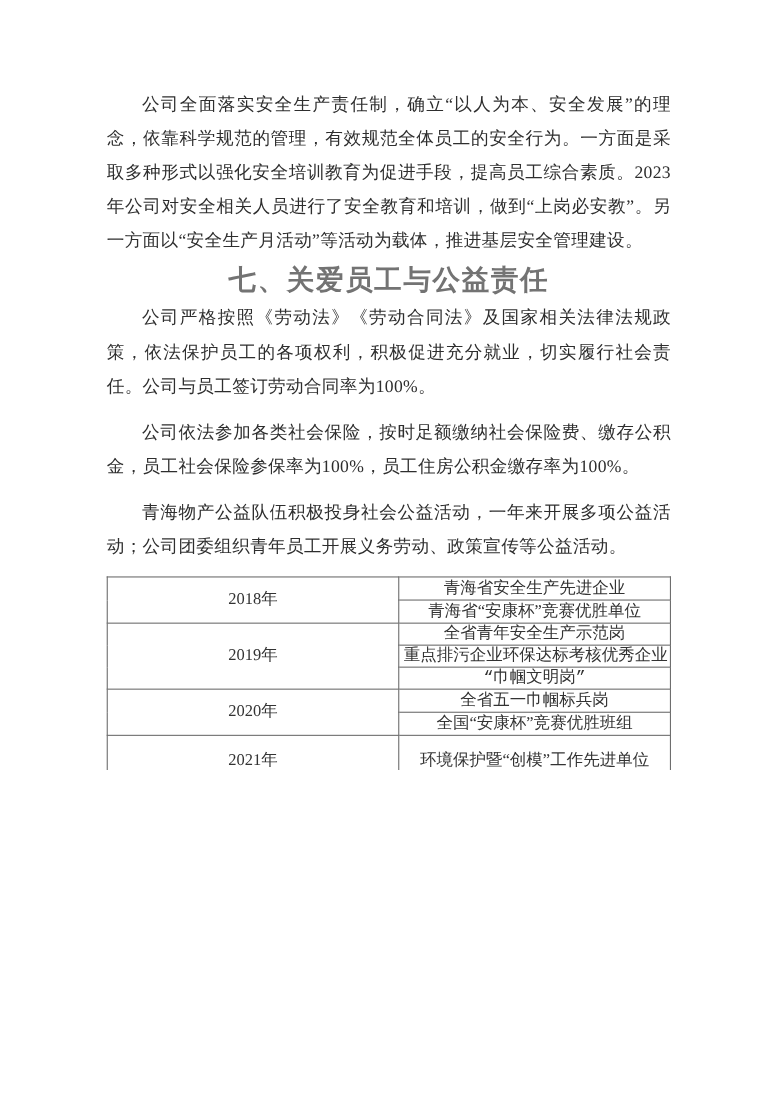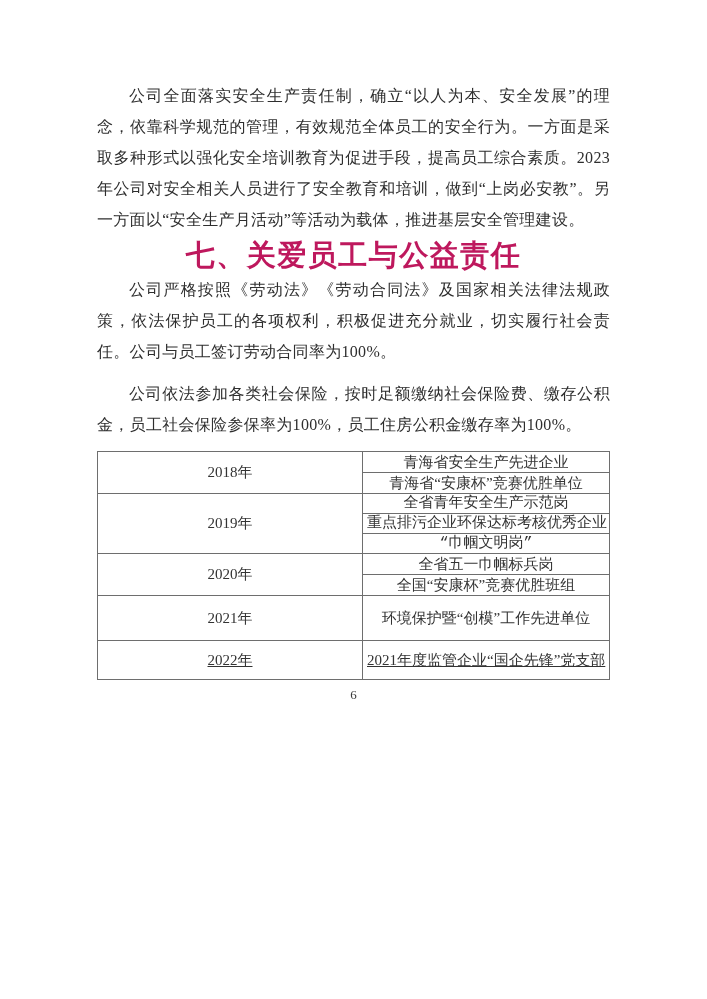--- a/index.html
+++ b/index.html
@@ -21,27 +21,27 @@
     font-size: 16px;
     line-height: 31px;
     text-align: justify;
     text-justify: inter-ideograph;
     text-indent: 2em;
     margin: 0 0 11px 0;
     letter-spacing: 0.3px;
   }
   h2.section-heading {
     font-family: "Liberation Sans", "DejaVu Sans", sans-serif;
-    font-size: 29px;
+    font-size: 25px;
     line-height: 30px;
     font-weight: 700;
     text-align: center;
     margin: -6px 0 4px 0;
     letter-spacing: 1.5px;
-    color: #be185d;
+    color: #737373;
   }
   table.awards {
     width: 100%;
     border-collapse: collapse;
     margin-top: 4px;
     table-layout: fixed;
   }
   table.awards td {
     border: 1px solid #6e6e6e;
     text-align: center;
@@ -75,20 +75,21 @@
 
   <p class="body-para">公司全面落实安全生产责任制，确立“以人为本、安全发展”的理念，依靠科学规范的管理，有效规范全体员工的安全行为。一方面是采取多种形式以强化安全培训教育为促进手段，提高员工综合素质。2023年公司对安全相关人员进行了安全教育和培训，做到“上岗必安教”。另一方面以“安全生产月活动”等活动为载体，推进基层安全管理建设。</p>
 
   <h2 class="section-heading">七、关爱员工与公益责任</h2>
 
   <p class="body-para">公司严格按照《劳动法》《劳动合同法》及国家相关法律法规政策，依法保护员工的各项权利，积极促进充分就业，切实履行社会责任。公司与员工签订劳动合同率为100%。</p>
 
 
   <p class="body-para">公司依法参加各类社会保险，按时足额缴纳社会保险费、缴存公积金，员工社会保险参保率为100%，员工住房公积金缴存率为100%。</p>
 
+  <p class="body-para">青海物产公益队伍积极投身社会公益活动，一年来开展多项公益活动；公司团委组织青年员工开展义务劳动、政策宣传等公益活动。</p>
 
 
 
   <table class="awards">
     <tbody>
       <tr class="sub-row">
         <td class="year-cell" rowspan="2">2018年</td>
         <td class="award-cell">青海省安全生产先进企业</td>
       </tr>
       <tr class="sub-row">

